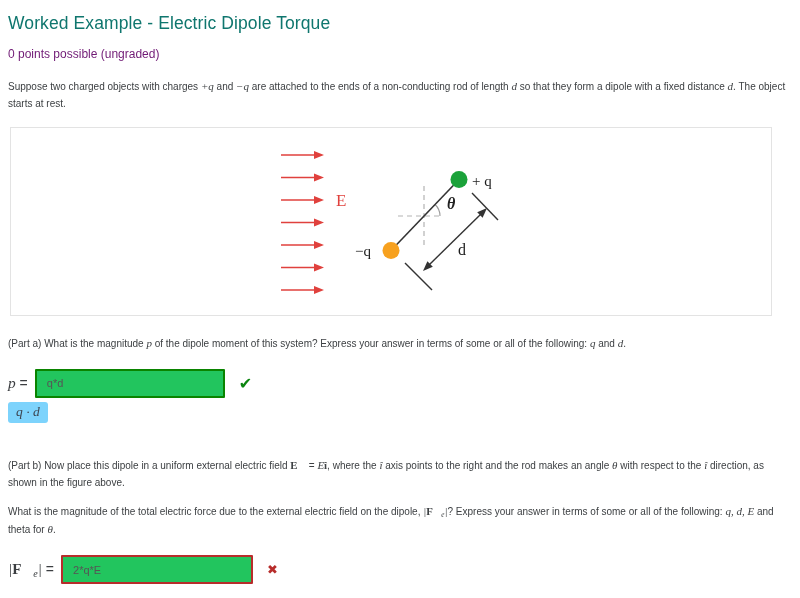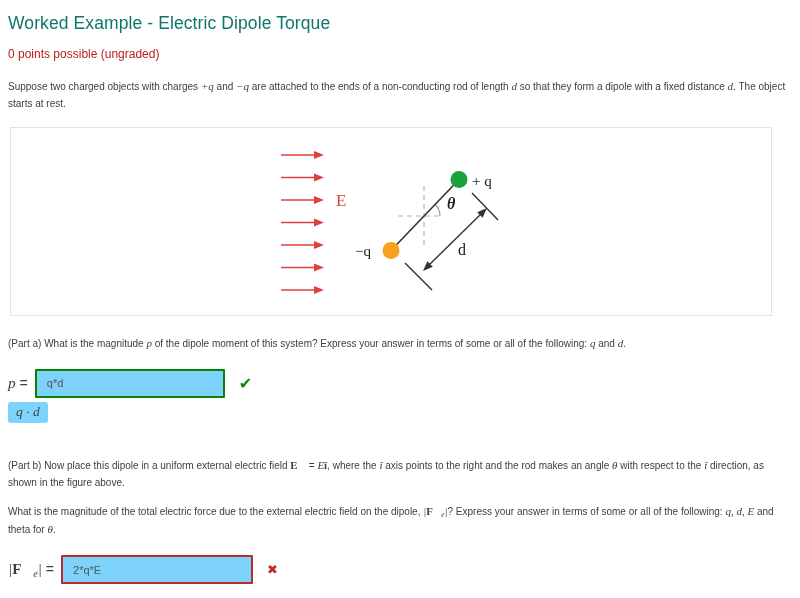--- a/index.html
+++ b/index.html
@@ -3,40 +3,40 @@
 <meta charset="utf-8">
 <style>
   * { box-sizing: border-box; }
   html,body { margin:0; padding:0; background:#ffffff; }
   body {
     width:800px; height:598px; overflow:hidden;
     font-family:"Liberation Sans","DejaVu Sans",sans-serif;
     color:#3d4043; padding:8px 8px 0 8px;
   }
   .page-title { margin:5px 0 0 0; font-size:17.5px; font-weight:400; color:#0f766e; letter-spacing:0.1px; }
-  .points { margin-top:13px; font-size:12px; color:#b91c1c; }
+  .points { margin-top:13px; font-size:12px; color:#701a75; }
   .para { margin-top:17px; font-size:10px; line-height:1.62; color:#3d4043; width:784px; }
   
   .seg-t { }
   .seg-b { font-weight:normal; }
   .seg-m { font-family:"Liberation Serif","DejaVu Serif",serif; font-style:italic; font-size:1.1em; }
   .seg-mb { font-family:"Liberation Serif","DejaVu Serif",serif; font-weight:bold; font-size:1.08em; }
   .seg-s { font-family:"Liberation Serif","DejaVu Serif",serif; font-style:italic; font-size:0.72em; vertical-align:-0.28em; }
   .figure-box { margin-top:15px; margin-left:2px; width:762px; height:189px; border:1px solid #e3e3e3; background:#ffffff; }
   .figure-box svg { display:block; }
   .field-arrows line { stroke:#e0413d; stroke-width:1.5; }
   .field-arrows polygon { fill:#e0413d; }
   .dashed-axes line { stroke:#b3b3b3; stroke-width:1.2; stroke-dasharray:5,4; }
   .prompt-a { margin-top:19px; }
   .prompt-b { margin-top:34px; }
   .question-b { margin-top:12px; }
   .answer-row { margin-top:16px; display:flex; align-items:center; }
   .answer-label { font-size:14px; color:#3b3e41; white-space:nowrap; }
   .answer-input { margin-left:7px; height:29px; font-size:11px; color:#555;
-    font-family:"Liberation Sans","DejaVu Sans",sans-serif; padding:0 0 0 10px; background:#7dd3fc; outline:none; }
+    font-family:"Liberation Sans","DejaVu Sans",sans-serif; padding:0 0 0 10px; background:#22c55e; outline:none; }
   .input-correct { width:190px; border:2px solid #0a8400; border-radius:1px; }
   .input-incorrect { width:192px; border:2px solid #b72d2b; border-radius:1px; }
   .result-icon { margin-left:14px; font-weight:bold; }
   .icon-correct { color:#0d8510; font-size:16px; }
   .icon-incorrect { color:#b72d2b; font-size:13px; }
   .chip { display:inline-block; margin-top:4px; background:#7dd3fc; border-radius:3px;
     padding:2px 8px 3px 8px; font-family:"Liberation Serif","DejaVu Serif",serif;
     font-style:italic; font-size:13.5px; color:#3d4550; }
 </style>
 </head>

